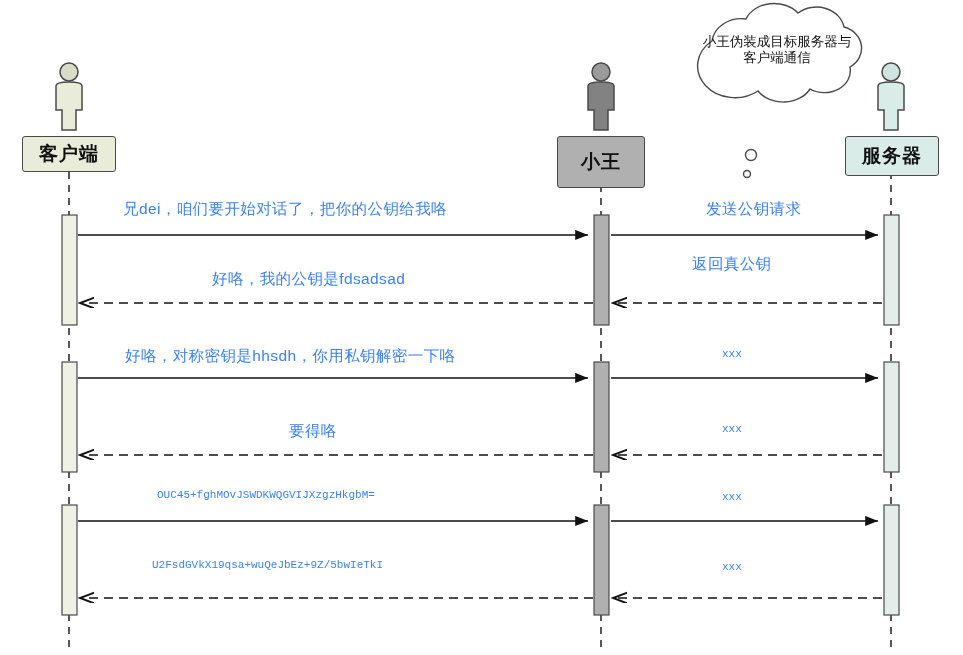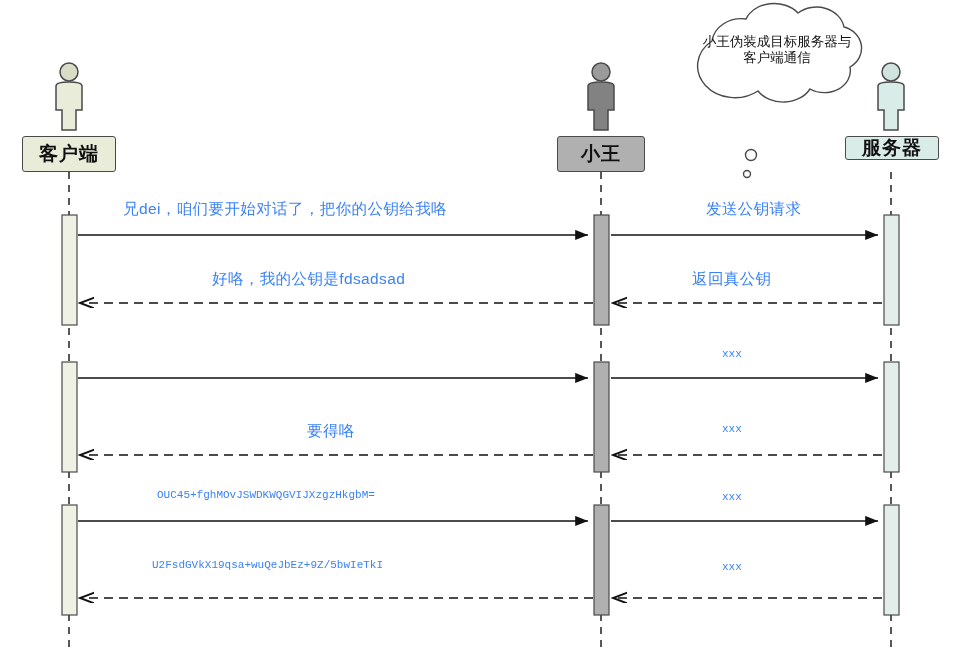--- a/index.html
+++ b/index.html
@@ -138,38 +138,39 @@
       <line x1="611" y1="521" x2="878" y2="521" marker-end="url(#arrow)"></line>
 
       <line x1="593" y1="598" x2="80" y2="598" stroke-dasharray="9,6" marker-end="url(#arrowOpen)"></line>
       <line x1="882" y1="598" x2="613" y2="598" stroke-dasharray="9,6" marker-end="url(#arrowOpen)"></line>
     </g>
   </svg>
 
   <div class="actor-box" style="left:22px; top:136px; width:94px; height:36px; background:#e8ecd8;">
     <span>客户端</span>
   </div>
-  <div class="actor-box" style="left:557px; top:136px; width:88px; height:36px; background:#b0b0b0;">
+  <div class="actor-box" style="left:557px; top:136px; width:88px; height:52px; background:#b0b0b0;">
     <span>小王</span>
   </div>
-  <div class="actor-box" style="left:845px; top:136px; width:94px; height:24px; background:#d9ece8;">
+  <div class="actor-box" style="left:845px; top:136px; width:94px; height:40px; background:#d9ece8;">
     <span>服务器</span>
   </div>
 
   <div class="cloud-text" style="left:702px; top:34px;">小王伪装成目标服务器与客户端通信</div>
 
   <div class="label" style="left:123px; top:199px;">兄dei，咱们要开始对话了，把你的公钥给我咯</div>
   <div class="label" style="left:676px; top:199px;margin-left:30px;">发送公钥请求</div>
 
   <div class="label" style="left:212px; top:269px;">好咯，我的公钥是fdsadsad</div>
-  <div class="label" style="left:692px; top:269px;">返回真公钥</div>
+  <div class="label" style="left:692px; top:254px;">返回真公钥</div>
 
+  <div class="label" style="left:125px; top:346px;">好咯，对称密钥是hhsdh，你用私钥解密一下咯</div>
   <div class="label mono" style="left:722px; top:348px;">xxx</div>
 
-  <div class="label" style="left:307px; top:421px;font-family:Liberation Mono, monospace;">要得咯</div>
+  <div class="label" style="left:289px; top:421px;font-family:Liberation Mono, monospace;">要得咯</div>
   <div class="label mono" style="left:722px; top:423px;">xxx</div>
 
   <div class="label mono" style="left:157px; top:489px;">OUC45+fghMOvJSWDKWQGVIJXzgzHkgbM=</div>
   <div class="label mono" style="left:722px; top:491px;">xxx</div>
 
   <div class="label mono" style="left:152px; top:559px;">U2FsdGVkX19qsa+wuQeJbEz+9Z/5bwIeTkI</div>
   <div class="label mono" style="left:722px; top:561px;">xxx</div>
 
 </div>
 

